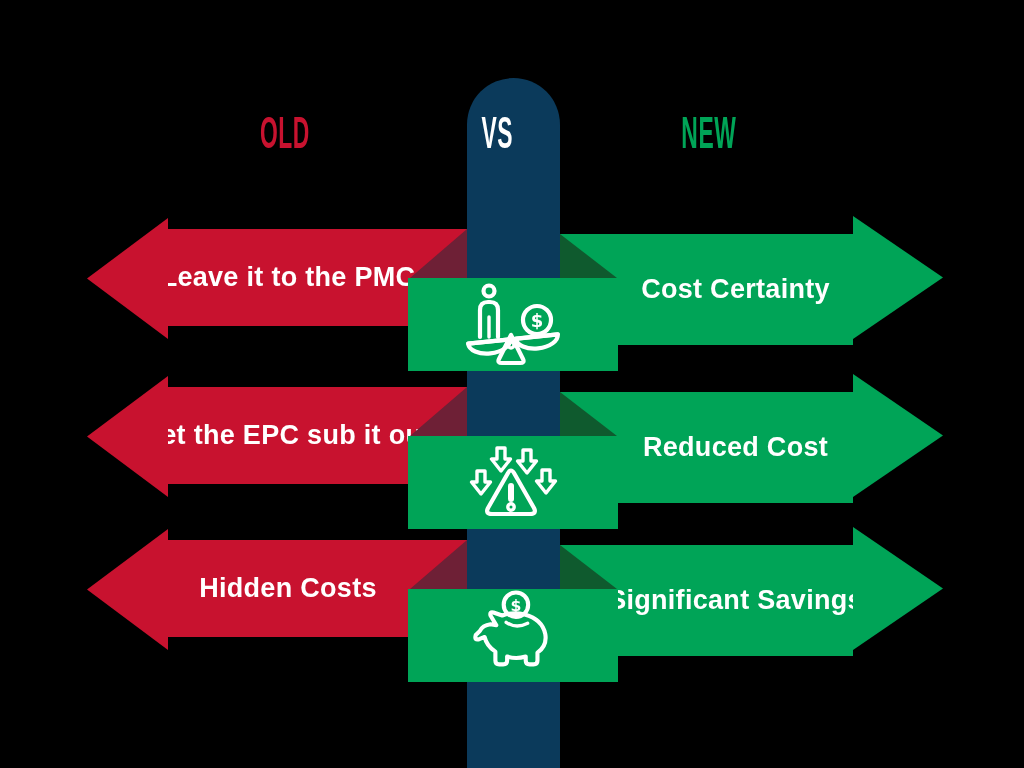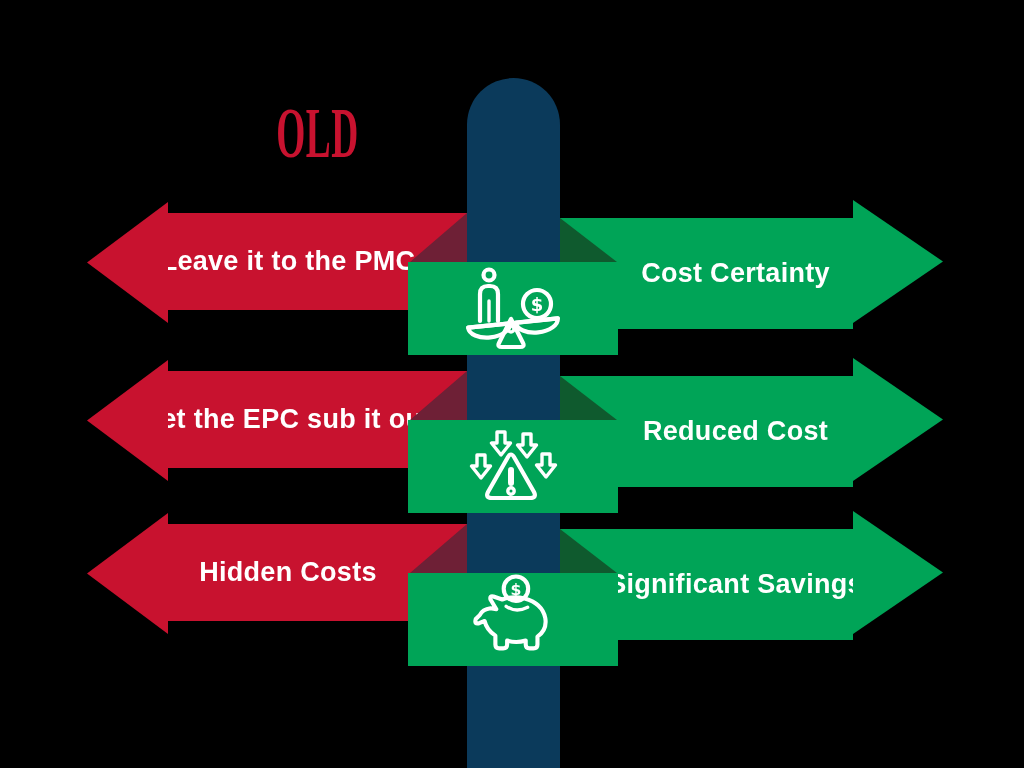--- a/index.html
+++ b/index.html
@@ -7,30 +7,30 @@
     position:relative;width:1024px;height:768px;background:var(--background);
     overflow:hidden;font-family:"Liberation Sans",sans-serif;
   }
   
   .post{
     position:absolute;left:467px;top:78px;width:93px;height:690px;
     background:var(--navy);border-radius:47px 47px 0 0;
   }
   
   .big-head{
-    position:absolute;top:96px;height:74px;display:flex;align-items:center;justify-content:flex-end;
-    font-family:Liberation Serif, serif;font-weight:bold;font-size:72px;line-height:1;
+    position:absolute;top:96px;height:74px;display:flex;align-items:center;justify-content:flex-start;
+    font-family:Liberation Sans, sans-serif;font-weight:bold;font-size:44px;line-height:1;
   }
   .big-head>span{display:inline-block;transform:scaleX(.52);transform-origin:center;letter-spacing:1px;}
   .old-head{left:237px;width:160px;color:var(--red);}
   .new-head{left:656px;width:160px;color:var(--green);}
   .vs-head{left:467px;width:93px;color:#fff;}
   
   .r1{--c:262px}.r2{--c:420px}.r3{--c:573px}
-  .row>div{position:absolute;}
+  .row>div{position:absolute;margin-top:16px;}
   .red-body{
     left:168px;top:calc(var(--c) - 49px);width:299px;height:97px;background:var(--red);
     display:flex;align-items:center;justify-content:center;box-sizing:border-box;padding-right:59px;
   }
   .red-head{
     left:87px;top:calc(var(--c) - 60px);width:81px;height:121px;background:var(--red);
     clip-path:polygon(100% 0,100% 100%,0 50%);
   }
   .red-fold{
     left:410px;top:calc(var(--c) - 49px);width:57px;height:49px;background:var(--red-dark);
@@ -63,20 +63,26 @@
 </style>
 </head>
 <body>
 
 <div id="stage">
 
   <div class="post"></div>
 
   <div class="big-head old-head">
     <span>OLD</span>
+  </div>
+  <div class="big-head vs-head">
+    <span>VS</span>
+  </div>
+  <div class="big-head new-head">
+    <span>NEW</span>
   </div>
 
   <div class="row r1">
     <div class="red-body">
       <span class="arrow-label">Leave it to the PMC</span>
     </div>
     <div class="red-head"></div>
     <div class="red-fold"></div>
     <div class="green-body">
       <span class="arrow-label">Cost Certainty</span>

